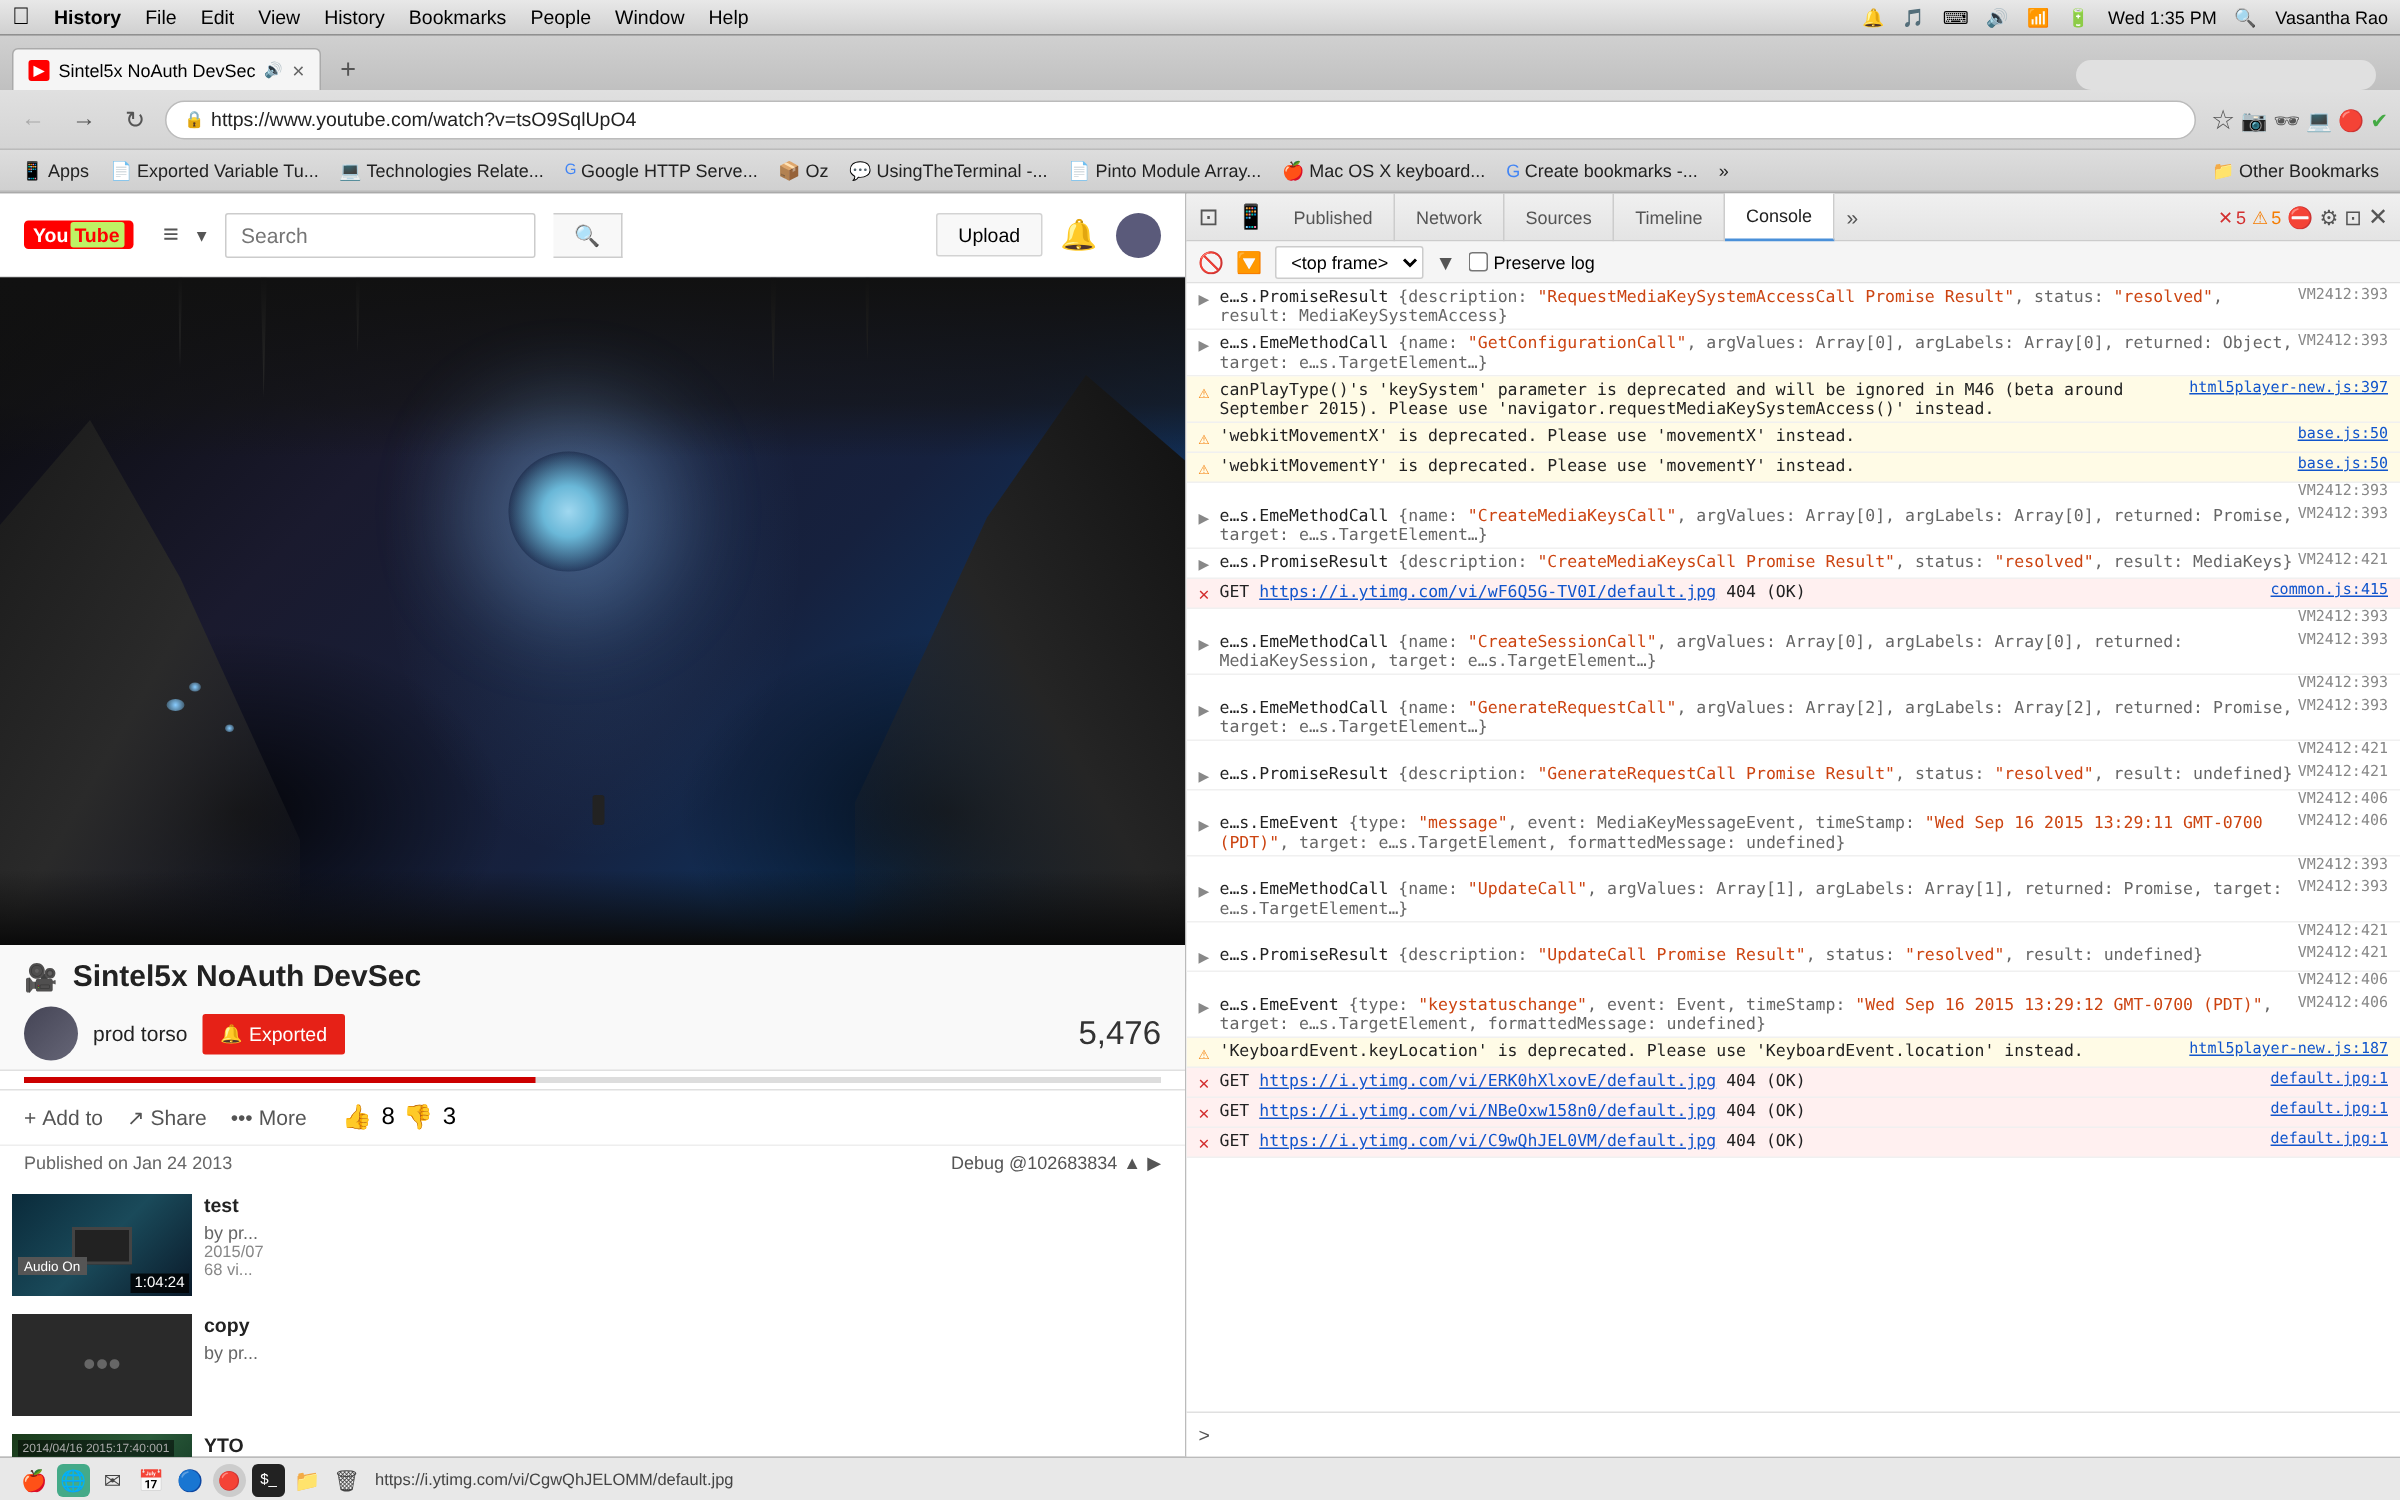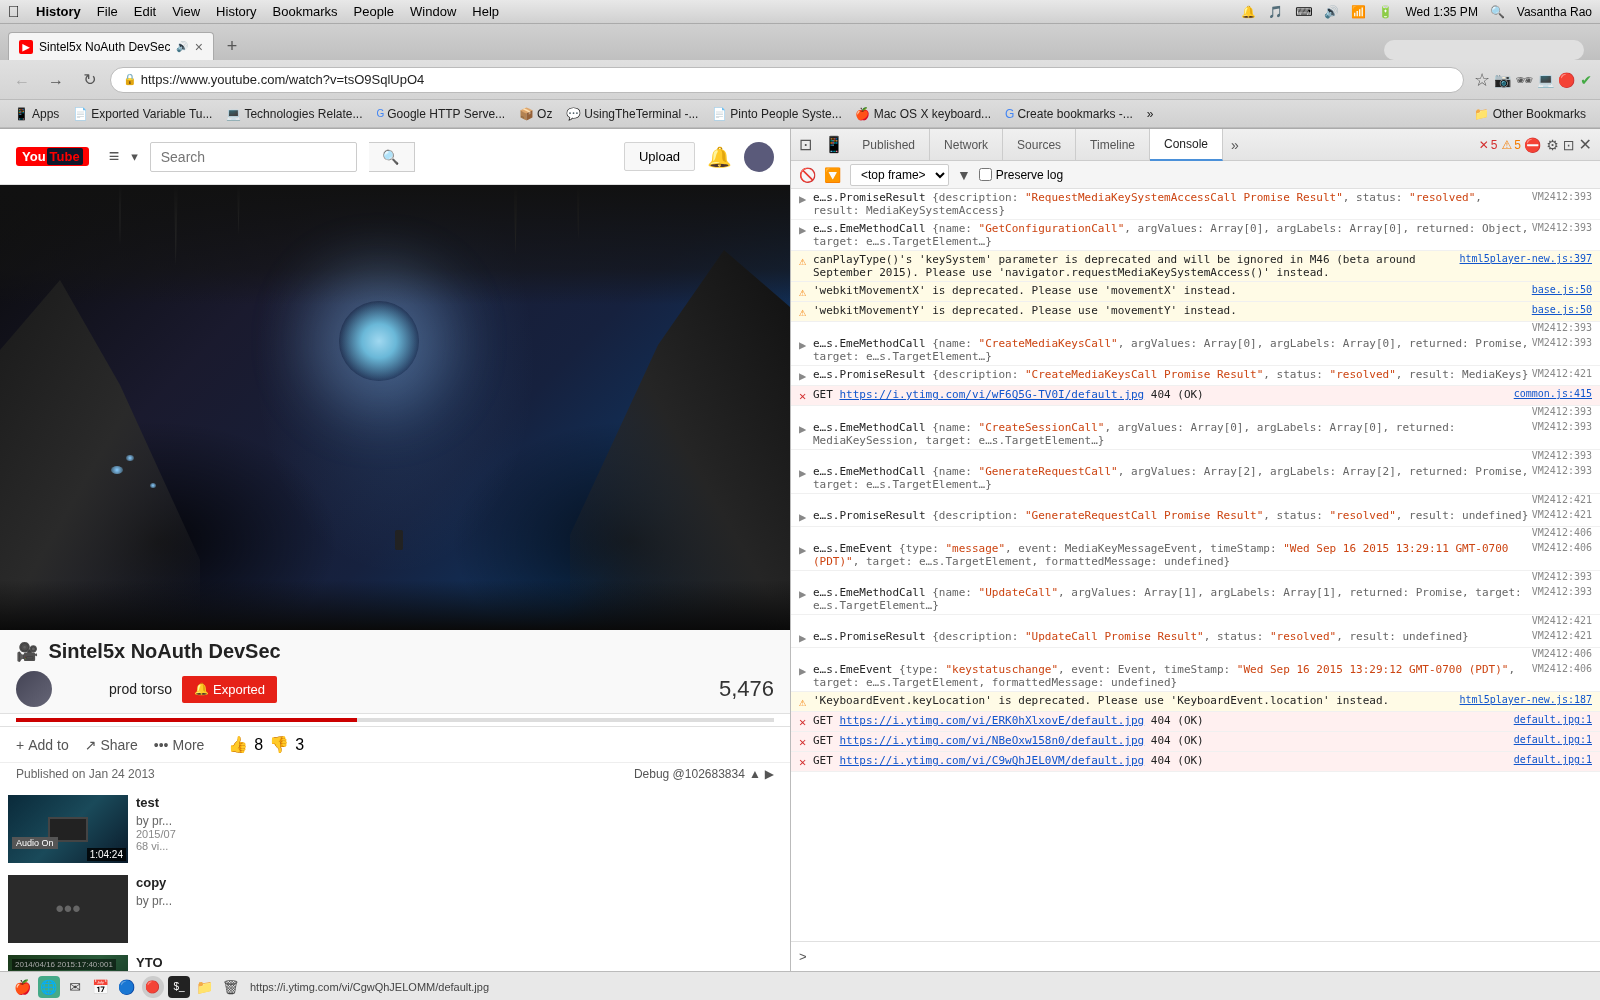--- a/index.html
+++ b/index.html
@@ -235,21 +235,21 @@
       margin-bottom: 8px;
     }
     .video-title { font-size: 20px; font-weight: bold; color: #222; }
     .video-meta-row {
       display: flex;
       align-items: center;
       gap: 10px;
     }
     .channel-thumb { width: 36px; height: 36px; border-radius: 50%; background: #888; }
     .channel-info { display: flex; flex-direction: column; }
-    .channel-name { font-size: 14px; color: #222; margin-left: 47px; }
+    .channel-name { font-size: 14px; color: #222; }
     .subscribe-btn {
       background: #e62117;
       color: white;
       border: none;
       border-radius: 2px;
       padding: 6px 12px;
       font-size: 13px;
       cursor: pointer;
       display: flex; align-items: center; gap: 4px;
     }
@@ -497,21 +497,21 @@
     <div class="bookmark-item">
       <span class="bookmark-icon">📦</span>
       <span>Oz</span>
     </div>
     <div class="bookmark-item">
       <span class="bookmark-icon">💬</span>
       <span>UsingTheTerminal -...</span>
     </div>
     <div class="bookmark-item">
       <span class="bookmark-icon">📄</span>
-      <span>Pinto People Syste...</span>
+      <span>Pinto Module Array...</span>
     </div>
     <div class="bookmark-item">
       <span class="bookmark-icon">🍎</span>
       <span>Mac OS X keyboard...</span>
     </div>
     <div class="bookmark-item">
       <span class="bookmark-icon" style="color:#4285f4; font-size:12px;">G</span>
       <span>Create bookmarks -...</span>
     </div>
     <div class="bookmark-item">
@@ -523,21 +523,21 @@
     </div>
   </div>
 </div>
 
 <div class="main-area">
 
   <div class="youtube-area">
 
     <div class="yt-header">
       <div class="yt-logo">
-        <span style="font-size:13px; background:#f00; color:white; padding:2px 6px; border-radius:3px; font-weight:bold;">You<span style="color:#f00; background:#0f172a; padding:1px 3px; margin-left:1px; border-radius:2px;">Tube</span></span>
+        <span style="font-size:13px; background:#f00; color:white; padding:2px 6px; border-radius:3px; font-weight:bold;">You<span style="color:#f00; background:#bef264; padding:1px 3px; margin-left:1px; border-radius:2px;">Tube</span></span>
       </div>
       <div class="yt-menu-icon">≡</div>
       <span style="font-size:13px; color:#555; cursor:pointer;">▾</span>
       <input class="yt-search-bar" type="text" placeholder="Search" style="">
       <button class="yt-search-btn">🔍</button>
       <div style="flex:1;"></div>
       <button class="yt-upload-btn">Upload</button>
       <span class="yt-bell">🔔</span>
       <div class="yt-avatar" style="background: #5a5a7a;"></div>
     </div>

